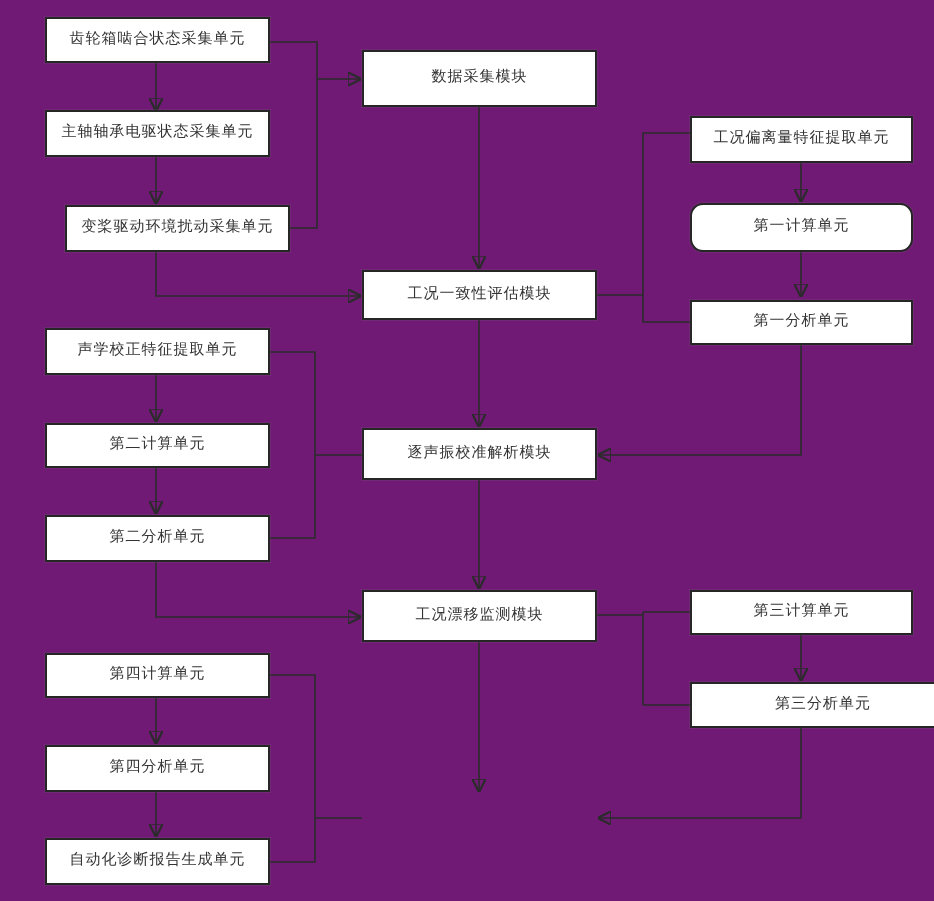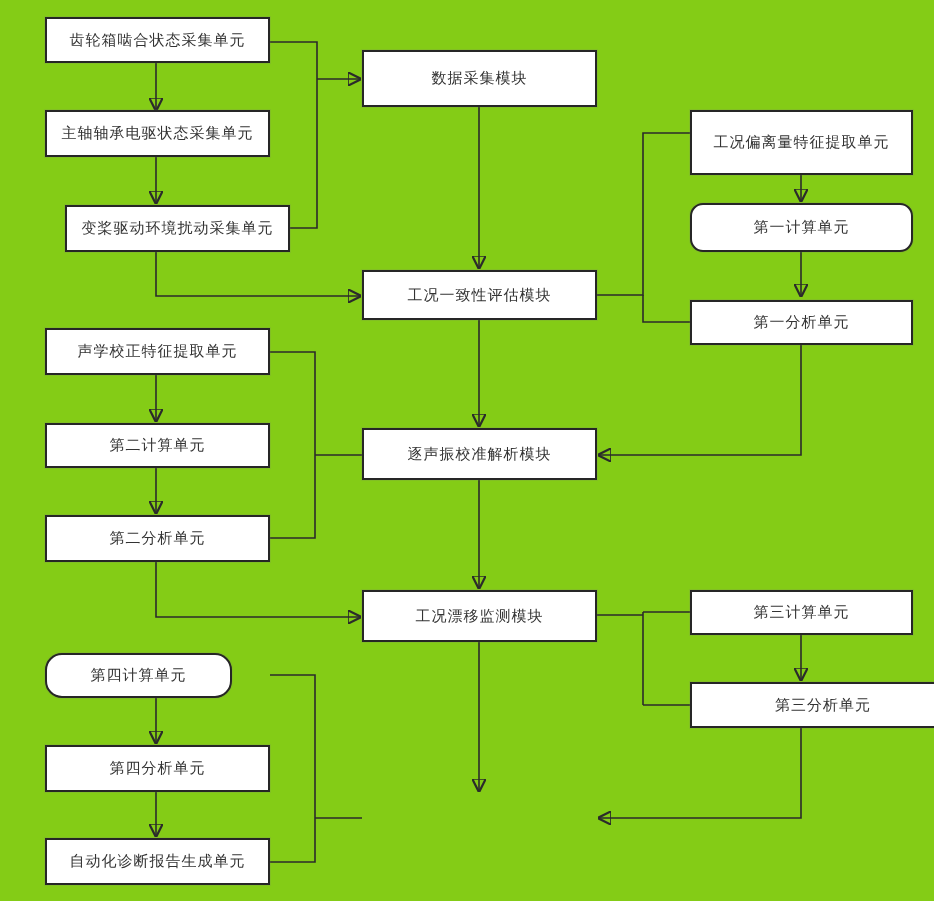--- a/index.html
+++ b/index.html
@@ -1,18 +1,18 @@
 <!DOCTYPE html>
 <html><head>
 <meta charset="utf-8">
 <style>
   html,body{margin:0;padding:0;background:#f4f4f2;}
   #canvas{
-    position:relative;width:934px;height:901px;background:#84cc16;
-    font-family:Liberation Sans, sans-serif;
+    position:relative;width:934px;height:901px;background:#701a75;
+    font-family:Liberation Mono, monospace;
     overflow:hidden;
   }
   .node{
     position:absolute;box-sizing:border-box;
     border:2px solid #262626;background:#ffffff;
     display:flex;align-items:center;justify-content:center;
     text-align:center;color:#333333;
     font-size:15px;letter-spacing:1px;line-height:1.1;
     box-shadow:0 0 0 1px rgba(120,120,120,.15);
   }
@@ -21,32 +21,32 @@
   #n-a1{left:45px;top:17px;width:225px;height:46px;}
   #n-a2{left:45px;top:110px;width:225px;height:47px;}
   #n-a3{left:45px;top:205px;width:225px;height:47px;margin-left:20px;}
   
   #n-da{left:362px;top:50px;width:235px;height:57px;}
   #n-cc{left:362px;top:270px;width:235px;height:50px;}
   #n-av{left:362px;top:428px;width:235px;height:52px;}
   #n-cd{left:362px;top:590px;width:235px;height:52px;}
   #n-dt{left:362px;top:793px;width:235px;height:53px;}
   
-  #n-b1{left:690px;top:110px;width:223px;height:65px;}
+  #n-b1{left:690px;top:116px;width:223px;height:47px;}
   #n-b2{left:690px;top:203px;width:223px;height:49px;border-radius:13px;}
   #n-b3{left:690px;top:300px;width:223px;height:45px;}
   
   #n-c1{left:45px;top:328px;width:225px;height:47px;}
   #n-c2{left:45px;top:423px;width:225px;height:45px;}
   #n-c3{left:45px;top:515px;width:225px;height:47px;}
   
   #n-d1{left:690px;top:590px;width:223px;height:45px;}
   #n-d2{left:690px;top:682px;width:266px;height:46px;}
   
-  #n-e1{left:45px;top:653px;width:187px;height:45px;border-radius:17px;}
+  #n-e1{left:45px;top:653px;width:225px;height:45px;}
   #n-e2{left:45px;top:745px;width:225px;height:47px;text-align:right;}
   #n-e3{left:45px;top:838px;width:225px;height:47px;}
   svg.wires{position:absolute;left:0;top:0;width:934px;height:901px;}
   svg.wires path{fill:none;stroke:#2b2b2b;stroke-width:1.6;}
 </style>
 </head>
 <body>
 
 <div id="canvas">
 

